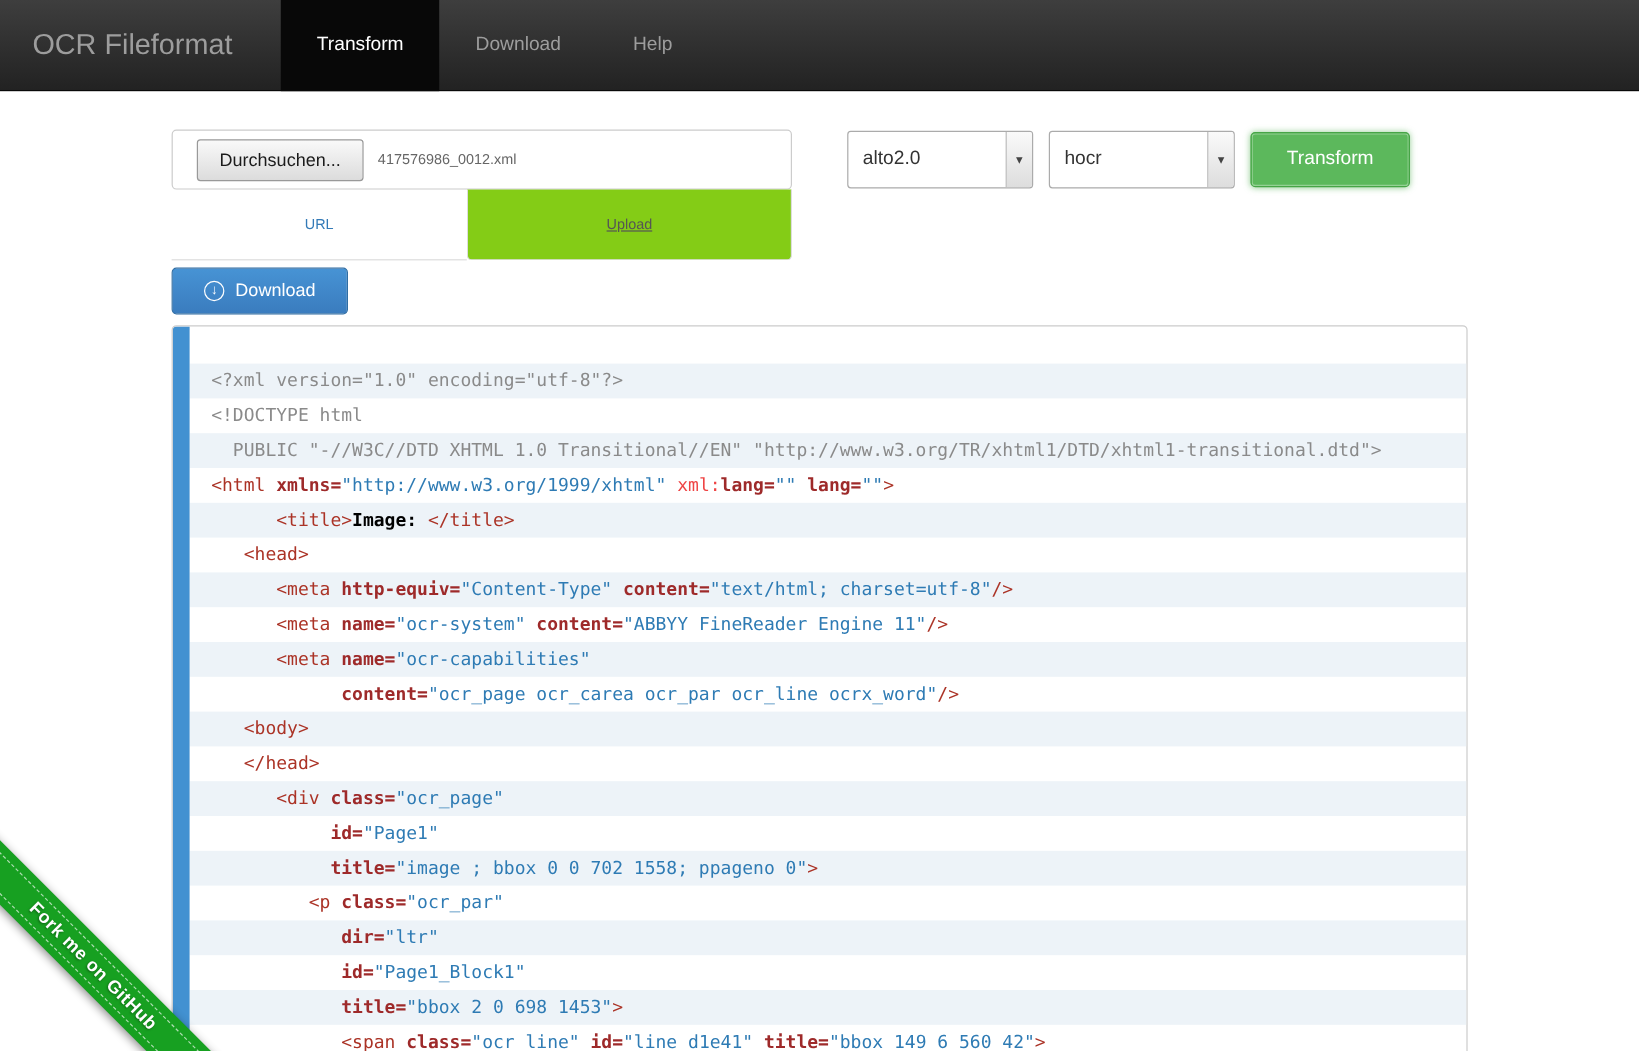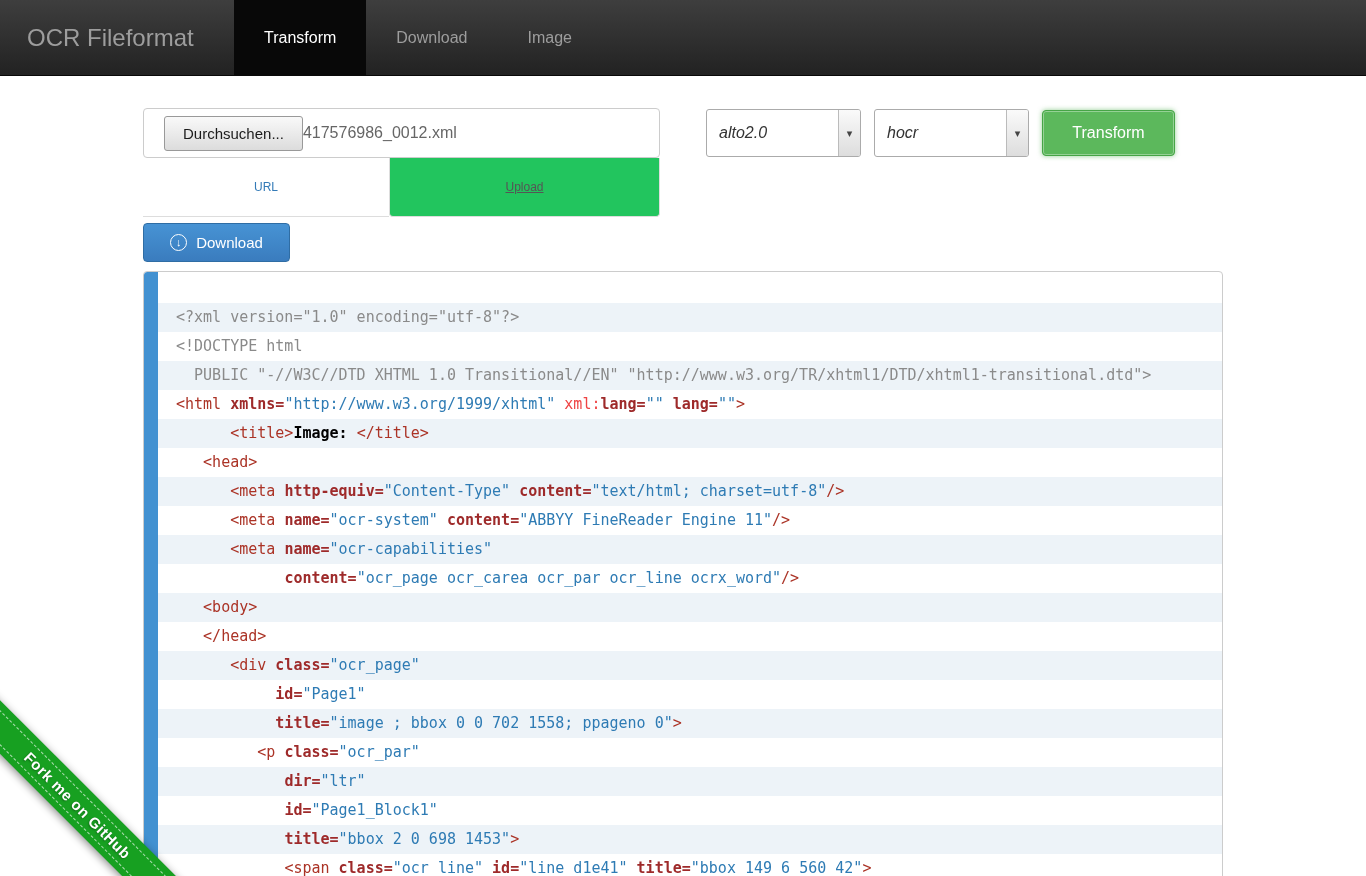--- a/index.html
+++ b/index.html
@@ -29,53 +29,53 @@
     font-size: 16px; color: #9d9d9d; cursor: pointer;
   }
   .nav li.active { background: #080808; color: #ffffff; }
 
   
   .content { position: absolute; left: 143px; top: 108px; width: 1080px; }
 
   .file-panel { position: absolute; left: 0; top: 0; width: 517px; }
   .file-box {
     height: 50px; border: 1px solid #ccc; border-radius: 4px; background: #fff;
-    display: flex; align-items: center; padding: 0 12px 0 20px; 
+    display: flex; align-items: center; padding: 0 12px 0 20px; gap: 12px;
   }
   .browse-btn {
     padding: 8px 18px; font-size: 15px; color: #1b1b1b;
     background: linear-gradient(#f9f9f9, #dcdcdc);
     border: 1px solid #999; border-radius: 3px; cursor: pointer;
     font-family: "Liberation Sans", sans-serif; white-space: nowrap;
   }
-  .filename { font-size: 16px; color: #666; white-space: nowrap; overflow: hidden; }
+  .filename { font-size: 12px; color: #666; white-space: nowrap; overflow: hidden; }
 
   .tabs { display: flex; height: 59px; }
   .tab {
     display: flex; align-items: center; justify-content: center;
     font-size: 12px; cursor: pointer;
   }
   .tab-url { width: 246px; color: #337ab7; border-bottom: 1px solid #ddd; }
   .tab-upload {
-    width: 271px; color: #555; background: #22c55e;
+    width: 271px; color: #555; background: #84cc16;
     border: 1px solid #ddd; border-top: none;
     border-radius: 0 0 4px 4px;
     text-decoration: underline;
   }
 
   .select {
     position: absolute; top: 1px; width: 155px; height: 48px;
     border: 1px solid #ababab; border-radius: 3px; background: #fff;
     display: flex; align-items: stretch; cursor: pointer; overflow: hidden;
   }
   .select-from { left: 563px; }
   .select-to { left: 731px; }
   .select-value {
     flex: 1; display: flex; align-items: center; padding-left: 12px;
-    font-size: 16px; color: #333; font-style: italic;
+    font-size: 16px; color: #333;
   }
   .select-arrow {
     width: 22px; border-left: 1px solid #bbb;
     background: linear-gradient(#fafafa, #ddd);
     display: flex; align-items: center; justify-content: center;
     font-size: 11px; color: #444;
   }
 
   .transform-btn {
     position: absolute; left: 899px; top: 2px; width: 133px; height: 46px;
@@ -141,21 +141,21 @@
 </head>
 <body>
 
 <div class="app">
 
   <div class="navbar">
     <span class="brand">OCR Fileformat</span>
     <ul class="nav">
       <li class="active">Transform</li>
       <li>Download</li>
-      <li>Image</li>
+      <li>Help</li>
     </ul>
   </div>
 
   <div class="content">
 
     <div class="file-panel">
       <div class="file-box">
         <button class="browse-btn">Durchsuchen...</button>
         <span class="filename">417576986_0012.xml</span>
       </div>

